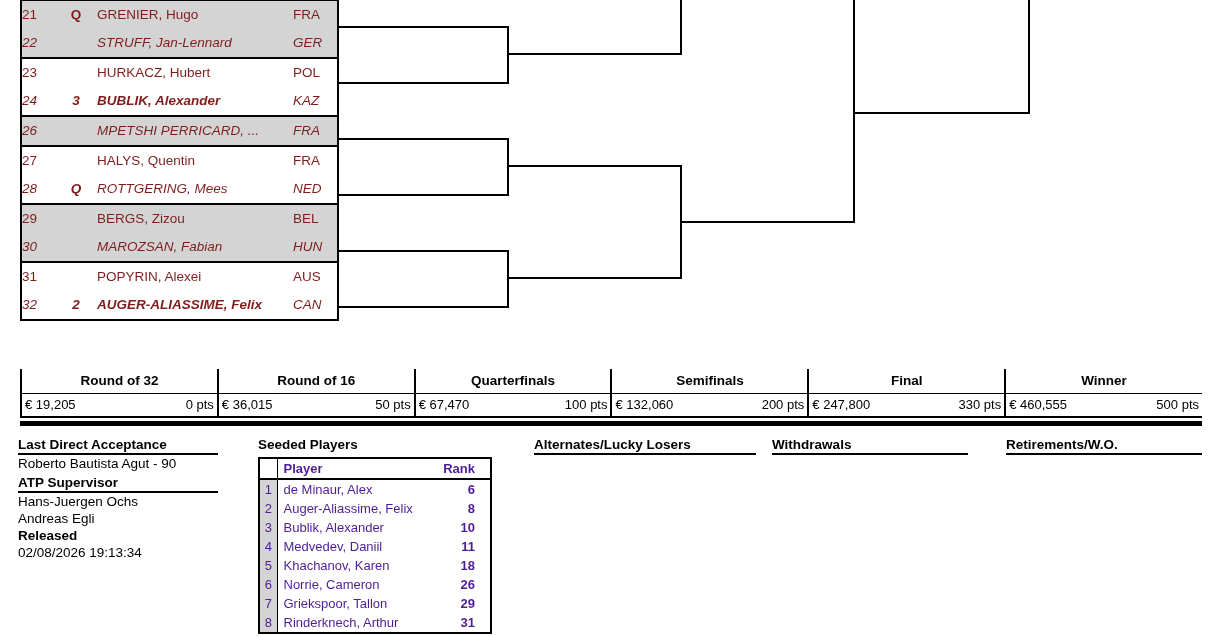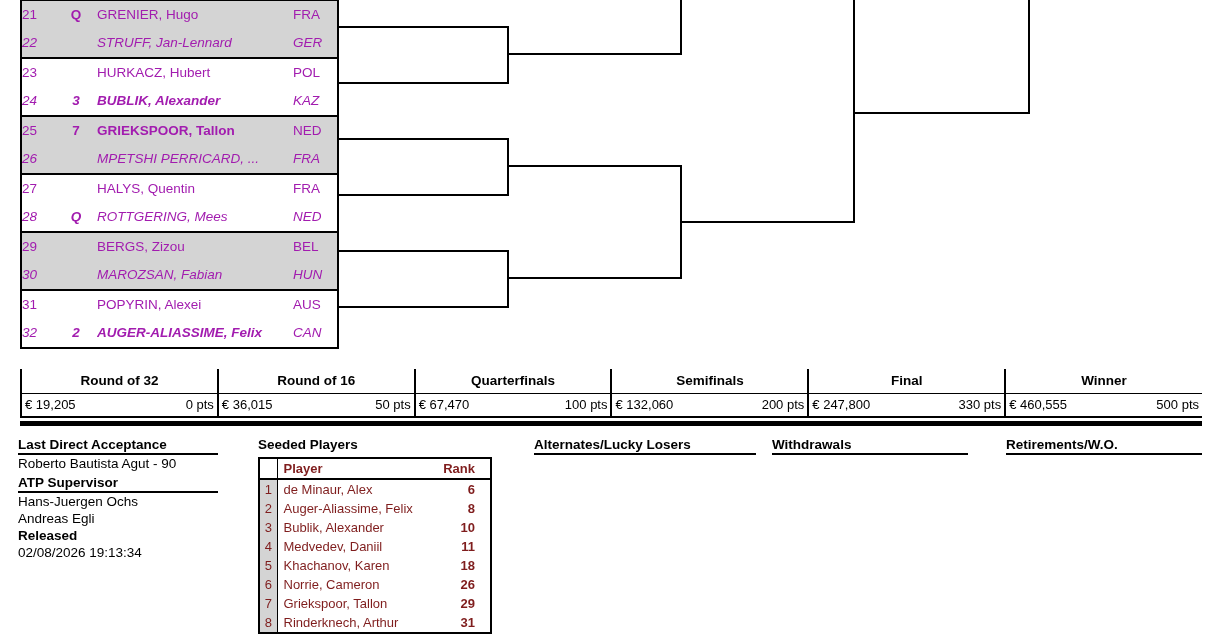--- a/index.html
+++ b/index.html
@@ -29,21 +29,21 @@
     left: 20px; top: -1px;
     width: 317px;
     border-collapse: collapse;
     border: 2px solid #000;
     table-layout: fixed;
   }
   #player-table tr { height: 28px; }
   #player-table td {
     padding: 0 0 0 0;
     font-size: 13.5px;
-    color: #a21caf;
+    color: #7f1d1d;
     line-height: 28px;
     white-space: nowrap;
     overflow: hidden;
   }
   #player-table tr.shaded td { background: #d4d4d4; }
   #player-table tr.plain td { background: #ffffff; }
   #player-table tr.pairend td { border-bottom: 2px solid #000; font-style: italic; }
   td.c-idx  { width: 34px;  text-align: left;  padding-left: 9px; }
   td.c-seed { width: 42px;  text-align: center; font-weight: bold; }
   td.c-name { width: 196px; text-align: left; padding-left: 12px; }
@@ -123,21 +123,21 @@
     margin-top: 5px;
     width: 234px;
     border-collapse: collapse;
     border: 2px solid #000;
     table-layout: fixed;
   }
   #seed-table th, #seed-table td {
     font-size: 13px;
     height: 19px;
     line-height: 19px;
-    color: #7f1d1d;
+    color: #4c1d95;
     padding: 0;
   }
   #seed-table th.s-num, #seed-table td.s-num {
     width: 18px;
     background: #d4d4d4;
     text-align: center;
     border-right: 1.5px solid #000;
   }
   #seed-table th.s-player, #seed-table td.s-player {
     text-align: left; padding-left: 6px;
@@ -178,26 +178,20 @@
             <td class="c-idx">23</td>
             <td class="c-seed"></td>
             <td class="c-name">HURKACZ, Hubert</td>
             <td class="c-ctry">POL</td>
           </tr>
           <tr class="plain pairend">
             <td class="c-idx">24</td>
             <td class="c-seed">3</td>
             <td class="c-name bold">BUBLIK, Alexander</td>
             <td class="c-ctry">KAZ</td>
-          </tr>
-          <tr class="shaded">
-            <td class="c-idx">25</td>
-            <td class="c-seed">7</td>
-            <td class="c-name bold">GRIEKSPOOR, Tallon</td>
-            <td class="c-ctry">NED</td>
           </tr>
           <tr class="shaded pairend">
             <td class="c-idx">26</td>
             <td class="c-seed"></td>
             <td class="c-name">MPETSHI PERRICARD, ...</td>
             <td class="c-ctry">FRA</td>
           </tr>
           <tr class="plain">
             <td class="c-idx">27</td>
             <td class="c-seed"></td>

